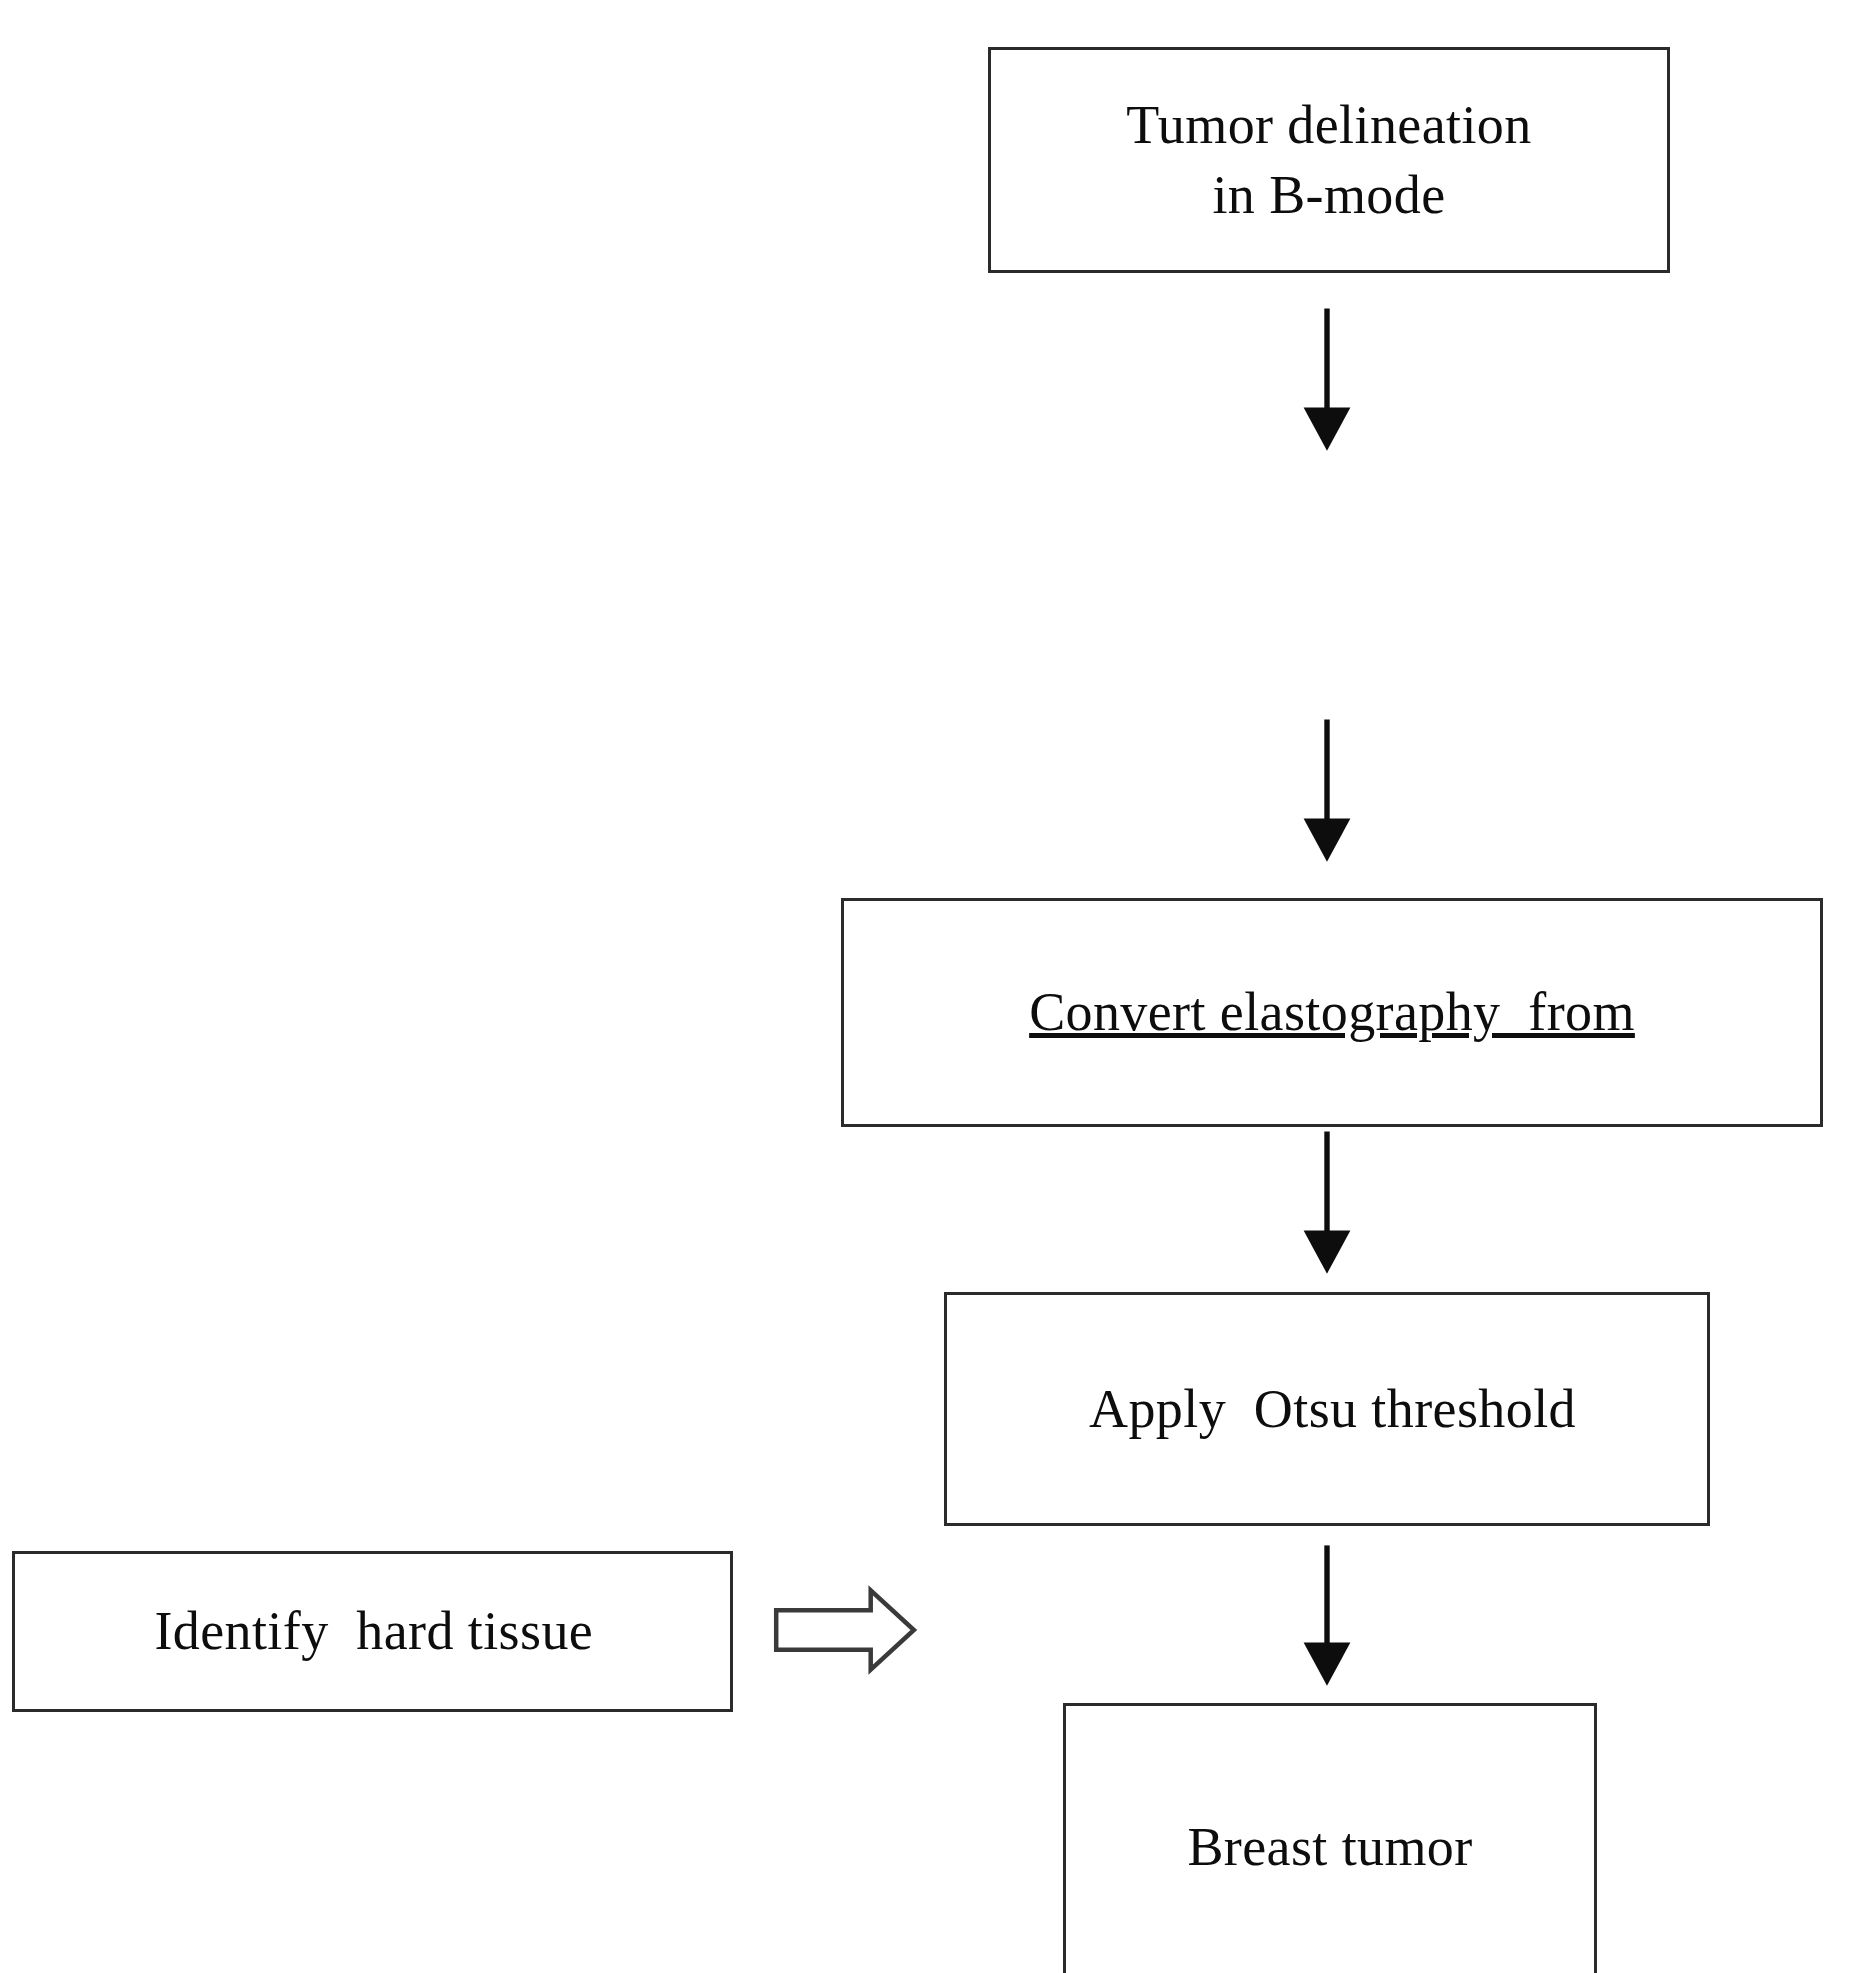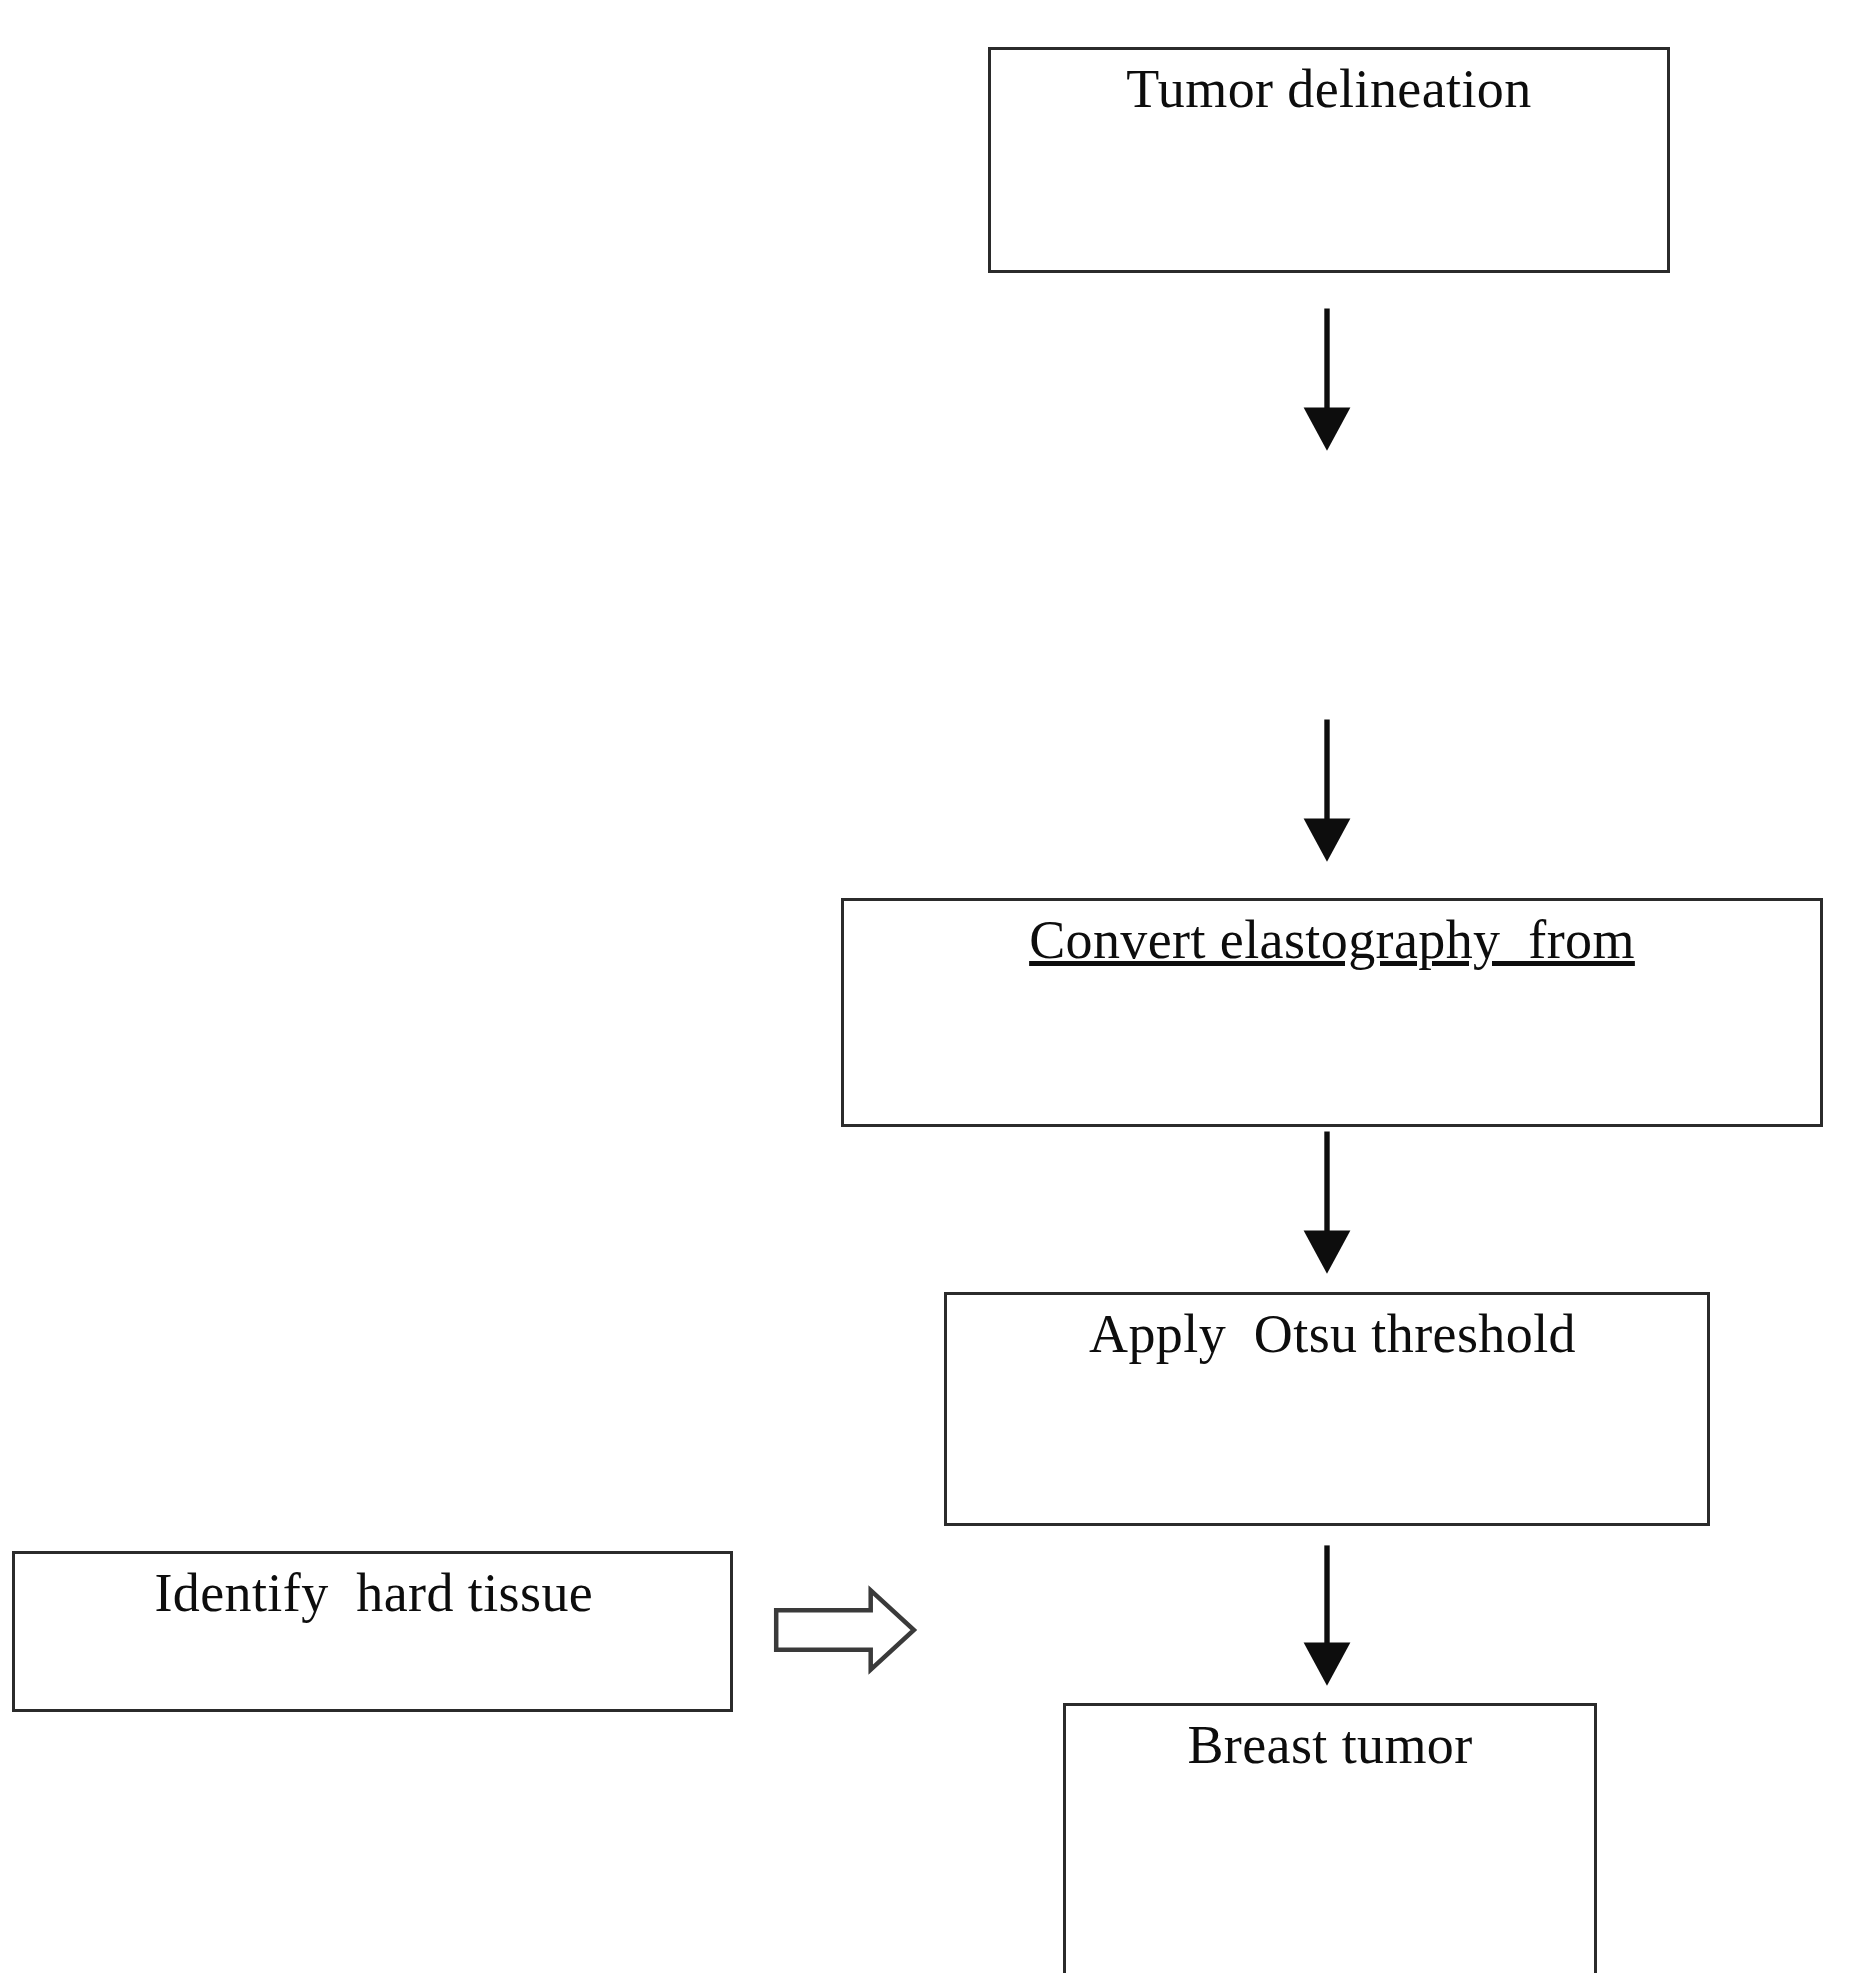--- a/index.html
+++ b/index.html
@@ -17,21 +17,21 @@
     font-family: "Liberation Serif", "DejaVu Serif", serif;
   }
   .node {
     position: absolute;
     box-sizing: border-box;
     border: 3.6px solid #2b2b2b;
     background: #ffffff;
     display: flex;
     flex-direction: column;
     align-items: center;
-    justify-content: flex-start;
+    justify-content: center;
     text-align: center;
     color: #0d0d0d;
     font-size: 54px;
     line-height: 1.30;
     letter-spacing: 0.4px;
     padding: 3.6px 9px;
   }
   .node .line {
     display: block;
     white-space: pre;
@@ -41,20 +41,21 @@
     overflow: visible;
   }
 </style>
 </head>
 <body>
 
 <div id="canvas">
 
   <div class="node" style="left:988px; top:47px; width:682px; height:226px;">
     <span class="line">Tumor delineation</span>
+    <span class="line">in B-mode</span>
   </div>
 
   <svg class="arrow-svg" style="left:1300px; top:308px; width:54px; height:145px;" viewBox="0 0 60 160">
     <line x1="30" y1="0" x2="30" y2="115" stroke="#0d0d0d" stroke-width="6"></line>
     <polygon points="4,110 56,110 30,158" fill="#0d0d0d"></polygon>
   </svg>
 
 
   <svg class="arrow-svg" style="left:1300px; top:719px; width:54px; height:145px;" viewBox="0 0 60 160">
     <line x1="30" y1="0" x2="30" y2="115" stroke="#0d0d0d" stroke-width="6"></line>

